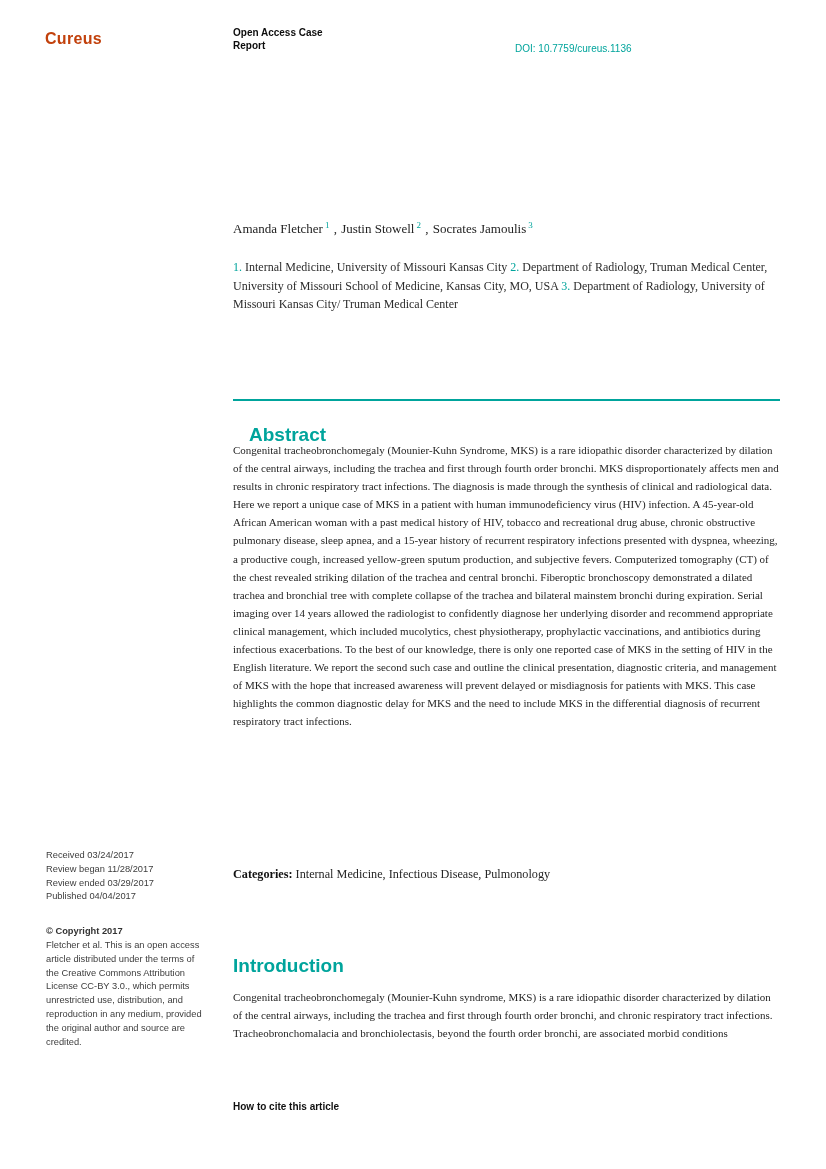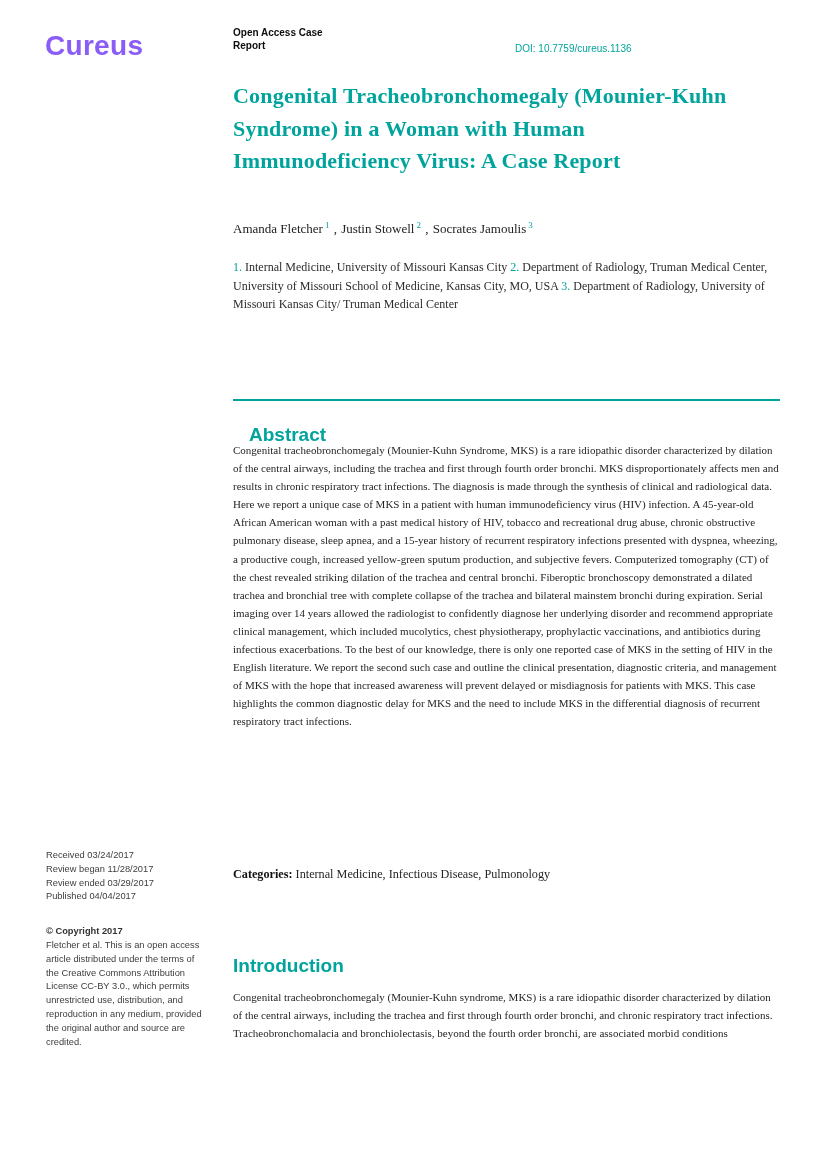--- a/index.html
+++ b/index.html
@@ -1,20 +1,20 @@
 <!DOCTYPE html>
 <html><head>
 <meta charset="utf-8">
 <style>
   html,body{margin:0;padding:0;background:#ffffff;}
   .page{position:relative;width:826px;height:1169px;background:#ffffff;overflow:hidden;
         font-family:"Liberation Serif",serif;color:#2a2a2a;}
 
   .logo{position:absolute;left:45px;top:30px;font-family:"Liberation Sans",sans-serif;
-        font-weight:700;font-size:28px;color:#8b5cf6;letter-spacing:0.3px;}
+        font-weight:700;font-size:16px;color:#c2410c;letter-spacing:0.3px;}
 
   .article-type{position:absolute;left:233px;top:27px;width:112px;
         font-family:"Liberation Sans",sans-serif;font-weight:700;font-size:10px;
         line-height:12.5px;color:#0d0d0d;}
 
   .doi{position:absolute;left:515px;top:43px;font-family:"Liberation Sans",sans-serif;
         font-size:10px;color:#00A49C;cursor:pointer;}
 
   .title{position:absolute;left:233px;top:80px;width:500px;
         font-weight:700;font-size:22px;line-height:32.5px;color:#00A49C;letter-spacing:0.2px;}
@@ -61,21 +61,20 @@
 <body>
 
 <div class="page">
 
   <div class="logo">Cureus</div>
 
   <div class="article-type">Open Access Case Report</div>
 
   <div class="doi">DOI: 10.7759/cureus.1136</div>
 
-  <h1 class="title" style="margin:0;">Congenital Tracheobronchomegaly (Mounier-Kuhn Syndrome) in a Woman with Human Immunodeficiency Virus: A Case Report</h1>
 
   <div class="authors">
     <span>Amanda Fletcher</span><span class="sup">1</span><span class="sep"> , </span><span>Justin Stowell</span><span class="sup">2</span><span class="sep"> , </span><span>Socrates Jamoulis</span><span class="sup">3</span>
   </div>
 
   <div class="affiliations">
     <span class="aff-num">1.</span><span> Internal Medicine, University of Missouri Kansas City </span><span class="aff-num">2.</span><span> Department of Radiology, Truman Medical Center, University of Missouri School of Medicine, Kansas City, MO, USA </span><span class="aff-num">3.</span><span> Department of Radiology, University of Missouri Kansas City/ Truman Medical Center</span>
   </div>
 
 
@@ -98,15 +97,16 @@
     <div>
       <span class="bold">Categories:</span><span> Internal Medicine, Infectious Disease, Pulmonology</span>
     </div>
   </div>
 
   <h2 class="section-h intro-h" style="margin:0;">Introduction</h2>
 
   <div class="bodytext intro-t">Congenital tracheobronchomegaly (Mounier-Kuhn syndrome, MKS) is a rare idiopathic disorder characterized by dilation of the central airways, including the trachea and first through fourth order bronchi, and chronic respiratory tract infections. Tracheobronchomalacia and bronchiolectasis, beyond the fourth order bronchi, are associated morbid conditions</div>
 
   <div class="footer">
+    <div class="cite-label">How to cite this article</div>
   </div>
 
 </div>
 
 </body></html>

